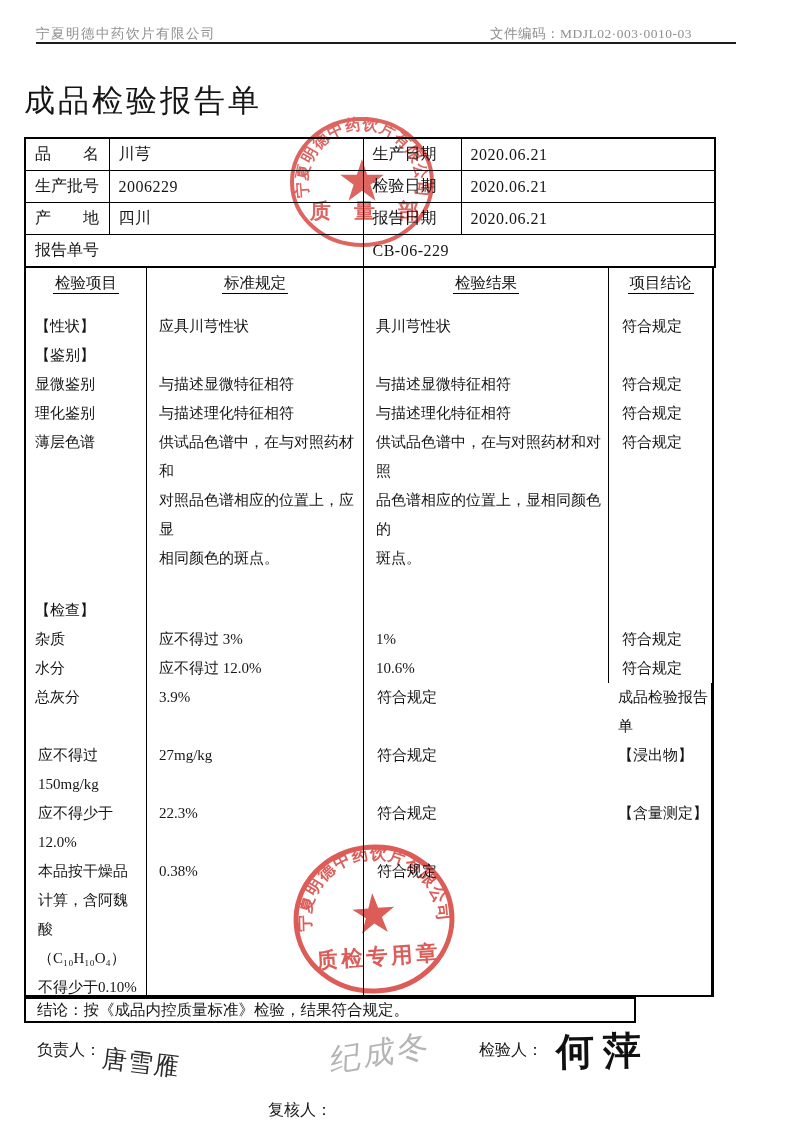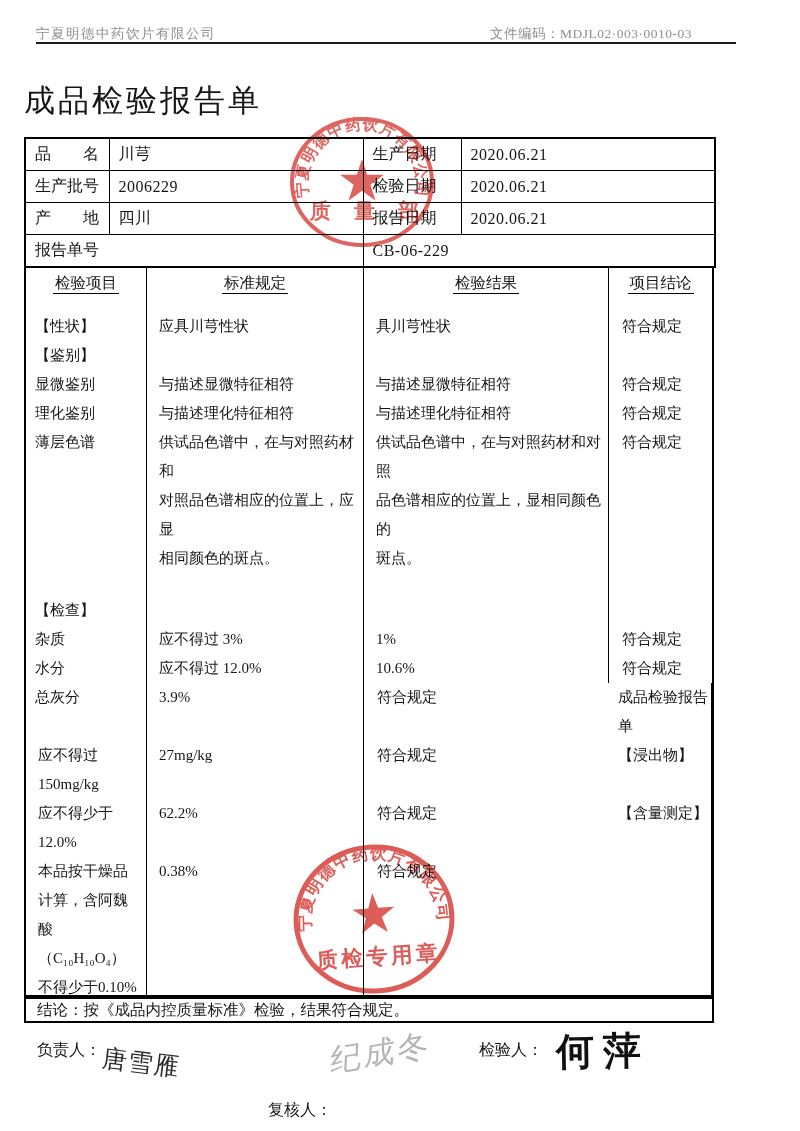--- a/index.html
+++ b/index.html
@@ -43,21 +43,21 @@
     white-space:pre-line; box-sizing:border-box;
   }
   .bc.c0 { padding-left:9px; }
   .bc.c1 { padding-left:12px; padding-right:6px; }
   .bc.c2 { padding-left:12px; padding-right:6px; }
   .bc.c3 { padding-left:13px; }
   .bc.filler { min-height:0; }
 
   
   .concl {
-    position:absolute; left:24px; top:997px; width:690px; height:26px;
+    position:absolute; left:24px; top:997px; width:612px; height:26px;
     border:2px solid #000; box-sizing:border-box; background:#fff;
     font-size:15.5px; line-height:22px; padding-left:11px;
   }
 
   
   .sig-label { position:absolute; font-size:16px; }
   .sig-name  { position:absolute; }
   .name1 { left:102px; top:1046px; font-size:25px; color:#2b2b2b; transform:rotate(7deg); letter-spacing:1px; }
   .name2 { left:330px; top:1032px; font-size:31px; color:#b4b4b4; transform:rotate(-9deg) skewX(-12deg); letter-spacing:3px; }
   .name3 { left:556px; top:1026px; font-size:38px; font-weight:bold; letter-spacing:9px; color:#101010; transform:rotate(-1deg); }
@@ -160,21 +160,21 @@
       <div class="bc c3">符合规定</div>
       <div class="bc c0">总灰分</div>
       <div class="bc c2">3.9%</div>
       <div class="bc c3">符合规定</div>
       <div class="bc c0">成品检验报告单</div>
       <div class="bc c1">应不得过 150mg/kg</div>
       <div class="bc c2">27mg/kg</div>
       <div class="bc c3">符合规定</div>
       <div class="bc c0">【浸出物】</div>
       <div class="bc c1">应不得少于 12.0%</div>
-      <div class="bc c2">62.2%</div>
+      <div class="bc c2">22.3%</div>
       <div class="bc c3">符合规定</div>
       <div class="bc c0">【含量测定】</div>
       <div class="bc c1">本品按干燥品计算，含阿魏酸
 （C₁₀H₁₀O₄）不得少于0.10%</div>
       <div class="bc c2">0.38%</div>
       <div class="bc c3">符合规定</div>
       <div class="bc filler c0"></div>
       <div class="bc filler c1"></div>
       <div class="bc filler c2"></div>
       <div class="bc filler c3"></div>

